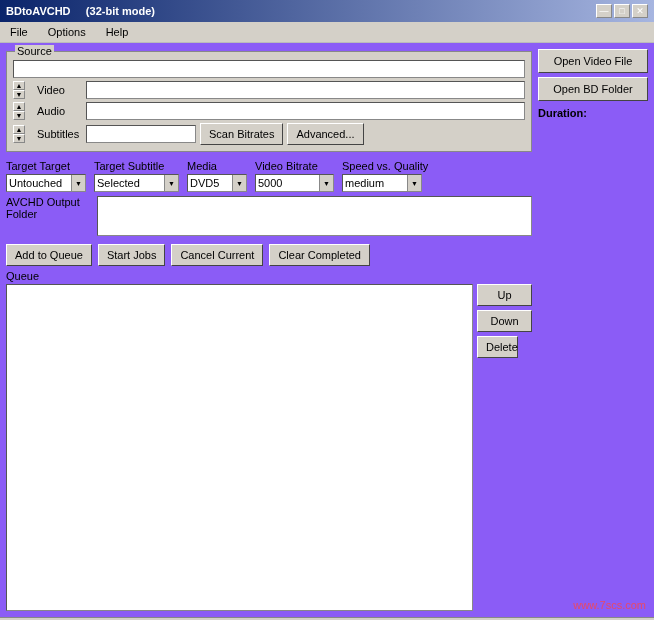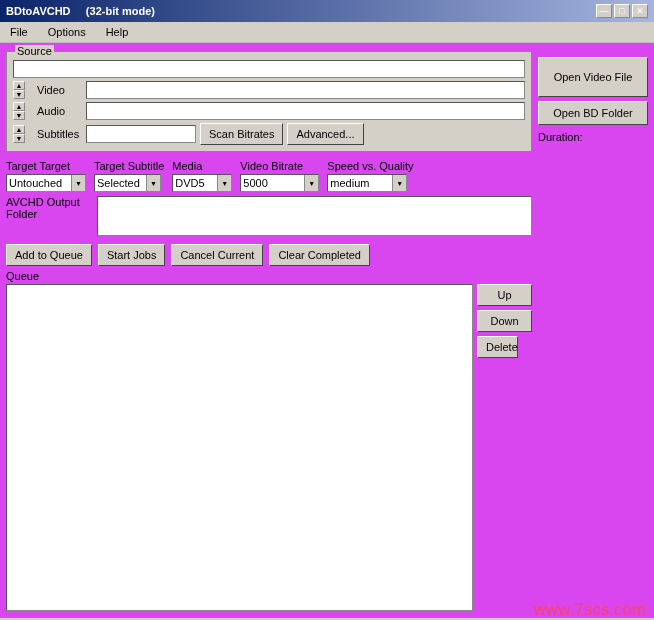--- a/index.html
+++ b/index.html
@@ -48,21 +48,21 @@
       gap: 8px;
       border-bottom: 1px solid #bbb;
     }
     .menu-item {
       padding: 2px 6px;
       cursor: pointer;
       font-size: 11px;
     }
     .main-content {
       padding: 6px;
-      background: #d946ef;
+      background: #8b5cf6;
       display: flex;
       gap: 6px;
       height: calc(620px - 22px - 24px);
     }
     .left-panel {
       flex: 1;
       display: flex;
       flex-direction: column;
       gap: 4px;
     }
@@ -235,27 +235,28 @@
       border-top-color: #555;
       border-left-color: #555;
       overflow-y: auto;
     }
     .duration-row {
       display: flex;
       align-items: center;
       gap: 4px;
       font-size: 11px;
       margin-top: 2px;
+      font-weight: bold;
     }
     .watermark {
       position: fixed;
-      bottom: 0;
+      bottom: 9px;
       right: 8px;
       color: #ff4444;
-      font-size: 17px;
+      font-size: 11px;
       font-family: Arial;
       opacity: 0.8;
     }
     .action-buttons {
       display: flex;
       gap: 6px;
       margin-top: 4px;
     }
     .source-section {
       margin-top: 2px;
@@ -337,21 +338,21 @@
     <div class="target-row">
       <div class="target-group">
         <label>Target Target</label>
         <div class="select-input" style="width: 80px;">
           <span>Untouched</span>
           <div class="select-arrow">▼</div>
         </div>
       </div>
       <div class="target-group">
         <label>Target Subtitle</label>
-        <div class="select-input" style="width: 67px;">
+        <div class="select-input" style="width: 85px;">
           <span>Selected</span>
           <div class="select-arrow">▼</div>
         </div>
       </div>
       <div class="target-group">
         <label>Media</label>
         <div class="select-input" style="width: 60px;">
           <span>DVD5</span>
           <div class="select-arrow">▼</div>
         </div>
@@ -394,21 +395,21 @@
           <button class="win-btn" style="width: 55px;">Up</button>
           <button class="win-btn" style="width: 55px;">Down</button>
           <button class="win-btn" style="width: 41px;">Delete</button>
         </div>
       </div>
     </div>
 
   </div>
 
   <div class="right-panel">
-    <button class="win-btn win-btn-primary" style="width: 100%; height: 40px; font-size: 11px; margin-top: 8px;">Open Video File</button>
+    <button class="win-btn win-btn-primary" style="width: 100%; height: 24px; font-size: 11px;">Open Video File</button>
     <button class="win-btn win-btn-primary" style="width: 100%; height: 24px; font-size: 11px; background: #d4d0c8;">Open BD Folder</button>
 
 
     <div class="duration-row">
       <span>Duration:</span>
     </div>
   </div>
 </div>
 
 <div class="status-bar">

